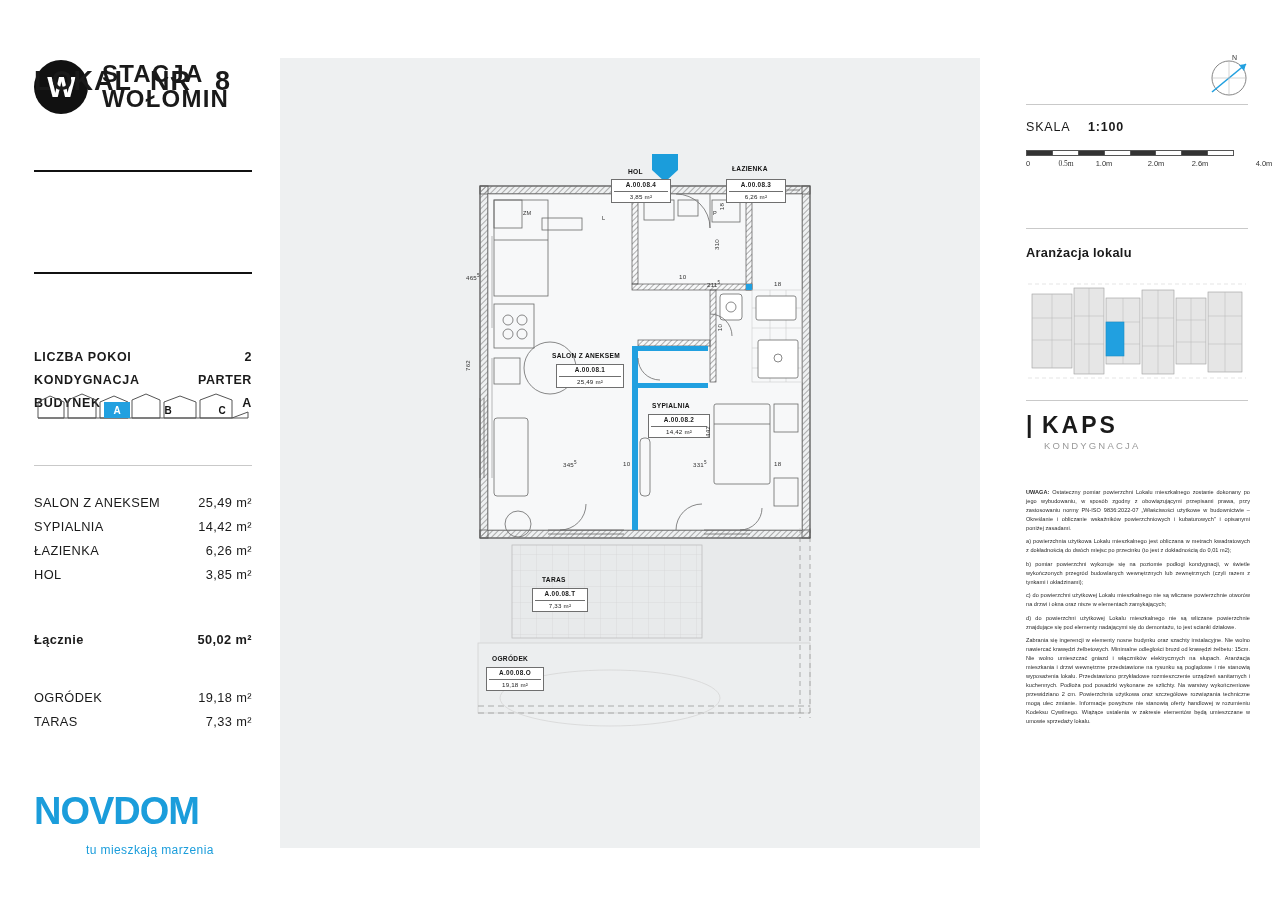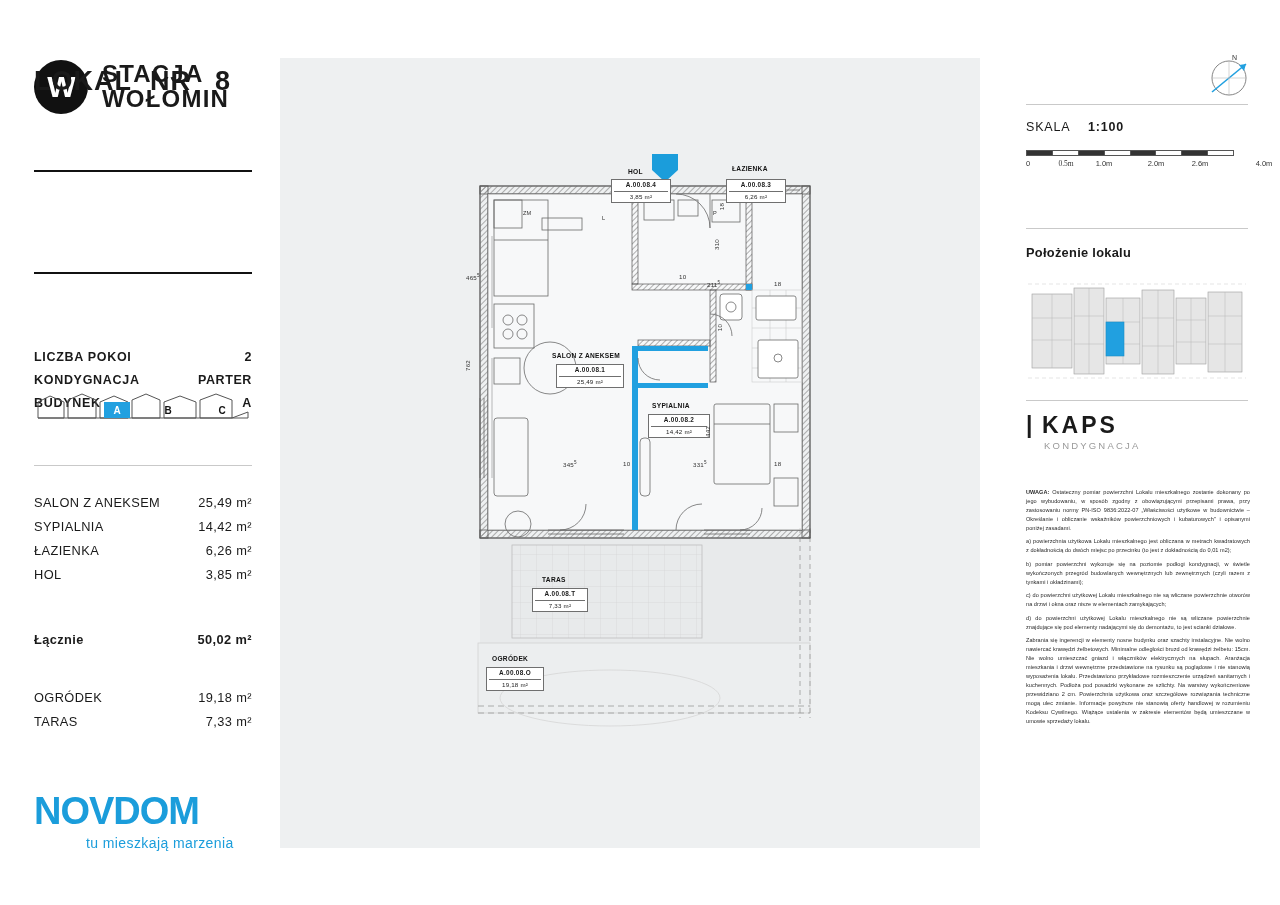--- a/index.html
+++ b/index.html
@@ -45,21 +45,21 @@
 
   .bldg-map { position:absolute; left:34px; top:388px; width:220px; height:42px; }
 
   .areas { position:absolute; left:34px; width:218px; font-size:12.8px; }
   .area-row { display:flex; justify-content:space-between; margin-bottom:9px; letter-spacing:.4px; }
   .area-row .v { font-variant-numeric:tabular-nums; }
   .area-row.total { font-weight:bold; }
 
   .novdom { position:absolute; left:34px; top:790px; }
   .novdom .logo { font-size:38px; font-weight:bold; color:#1b9ddb; letter-spacing:-1px; }
-  .novdom .tag { font-size:14px; color:#1b9ddb; letter-spacing:.4px; margin-top:2px; margin-left:52px;}
+  .novdom .tag { font-size:12px; color:#1b9ddb; letter-spacing:.4px; margin-top:10px; margin-left:52px;}
 
   
   .center {
     position:absolute; left:280px; top:58px; width:700px; height:790px;
     background:#eef0f1;
   }
   .plan-wrap { position:absolute; left:0; top:0; width:700px; height:790px; }
 
   .label-box {
     position:absolute; background:#ffffff; border:1px solid #6f6f6f;
@@ -429,21 +429,21 @@
       <span style="left:78px;">1.0m</span>
       <span style="left:130px;">2.0m</span>
       <span style="left:174px;">2.6m</span>
       <span style="left:214px;margin-left:24px;">4.0m</span>
     </div>
   </div>
 
 
   <div class="r-hr" style="top:228px;"></div>
 
-  <div class="polozenie">Położenie lokalu</div>
+  <div class="polozenie">Aranżacja lokalu</div>
 
   <div class="mini-plan">
     <svg width="222" height="112" viewBox="0 0 222 112">
       <rect x="0" y="0" width="222" height="112" fill="#ffffff"></rect>
       <g stroke="#9c9c9c" stroke-width="0.6" fill="#e6e6e6">
         <rect x="6" y="16" width="40" height="74"></rect>
         <rect x="48" y="10" width="30" height="86"></rect>
         <rect x="80" y="20" width="34" height="66"></rect>
         <rect x="116" y="12" width="32" height="84"></rect>
         <rect x="150" y="20" width="30" height="66"></rect>

